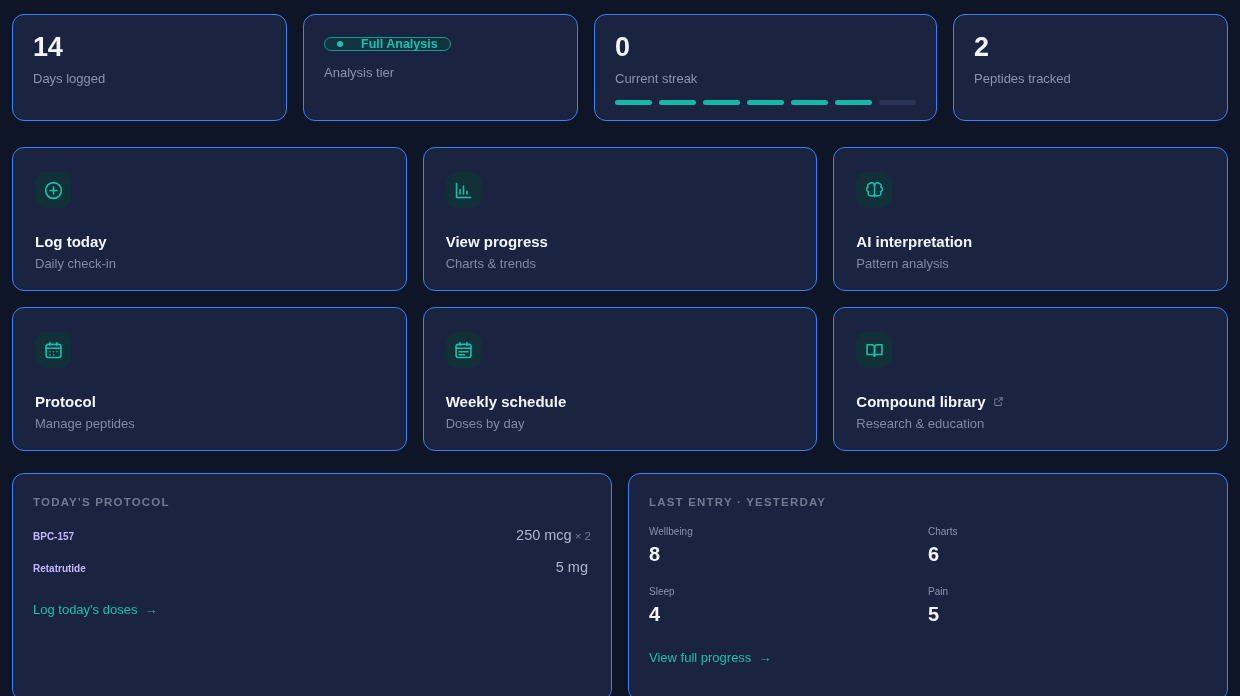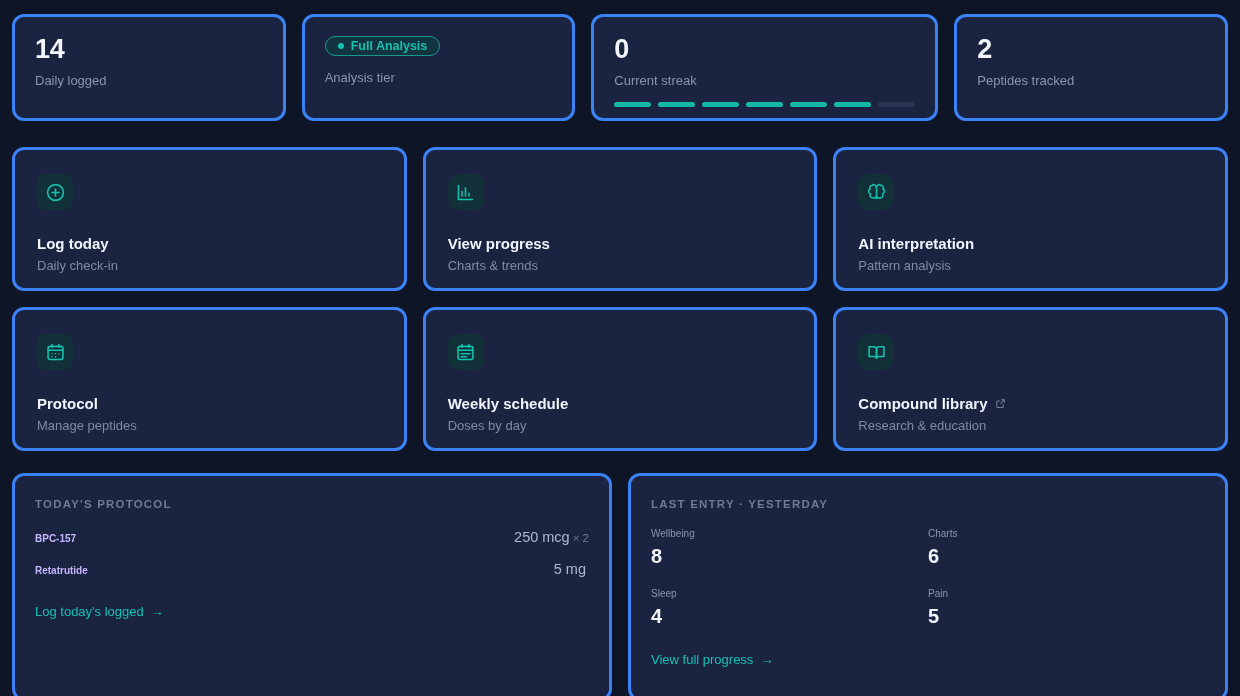--- a/index.html
+++ b/index.html
@@ -20,21 +20,21 @@
   .page {
     width: 1240px;
     height: 696px;
     padding: 14px 12px 0 12px;
     position: relative;
   }
 
   
   .card {
     background: #1a2340;
-    border: 3px solid #3b82f6;
+    border: 1px solid #3b82f6;
     border-radius: 12px;
   }
 
   
   .stats-row {
     display: grid;
     grid-template-columns: repeat(4, 1fr);
     gap: 16px;
     margin-bottom: 26px;
   }
@@ -56,22 +56,22 @@
   .stat-label {
     margin-top: 10px;
     font-size: 13px;
     color: #8a94ad;
   }
 
   
   .tier-badge {
     display: inline-flex;
     align-items: center;
-    gap: 7px;
-    height: 20px;
+    gap: 18px;
+    height: 14px;
     padding: 0 12px;
     border: 1px solid #17998f;
     border-radius: 999px;
     background: #123340;
     font-size: 12.5px;
     font-weight: bold;
     color: #14c2b0;
   }
   .tier-dot {
     width: 6px; height: 6px;
@@ -206,21 +206,21 @@
 </style>
 </head>
 <body>
 
 <div class="page">
 
   <div class="stats-row">
 
     <div class="card stat-card">
       <div class="stat-value">14</div>
-      <div class="stat-label">Daily logged</div>
+      <div class="stat-label">Days logged</div>
     </div>
 
     <div class="card stat-card tier-card">
       <div class="tier-badge">
         <span class="tier-dot"></span>
         <span>Full Analysis</span>
       </div>
       <div class="stat-label">Analysis tier</div>
     </div>
 
@@ -366,21 +366,21 @@
       </div>
 
       <div class="dose-row">
         <span class="dose-name">Retatrutide</span>
         <span>
           <span class="dose-amount">5 mg</span><span class="dose-mult"></span>
         </span>
       </div>
 
       <a class="panel-link">
-        <span>Log today's logged</span>
+        <span>Log today's doses</span>
         <span>→</span>
       </a>
     </div>
 
     <div class="card panel">
       <div class="panel-head">LAST ENTRY · YESTERDAY</div>
 
       <div class="metrics-grid">
         <div>
           <div class="metric-label">Wellbeing</div>

